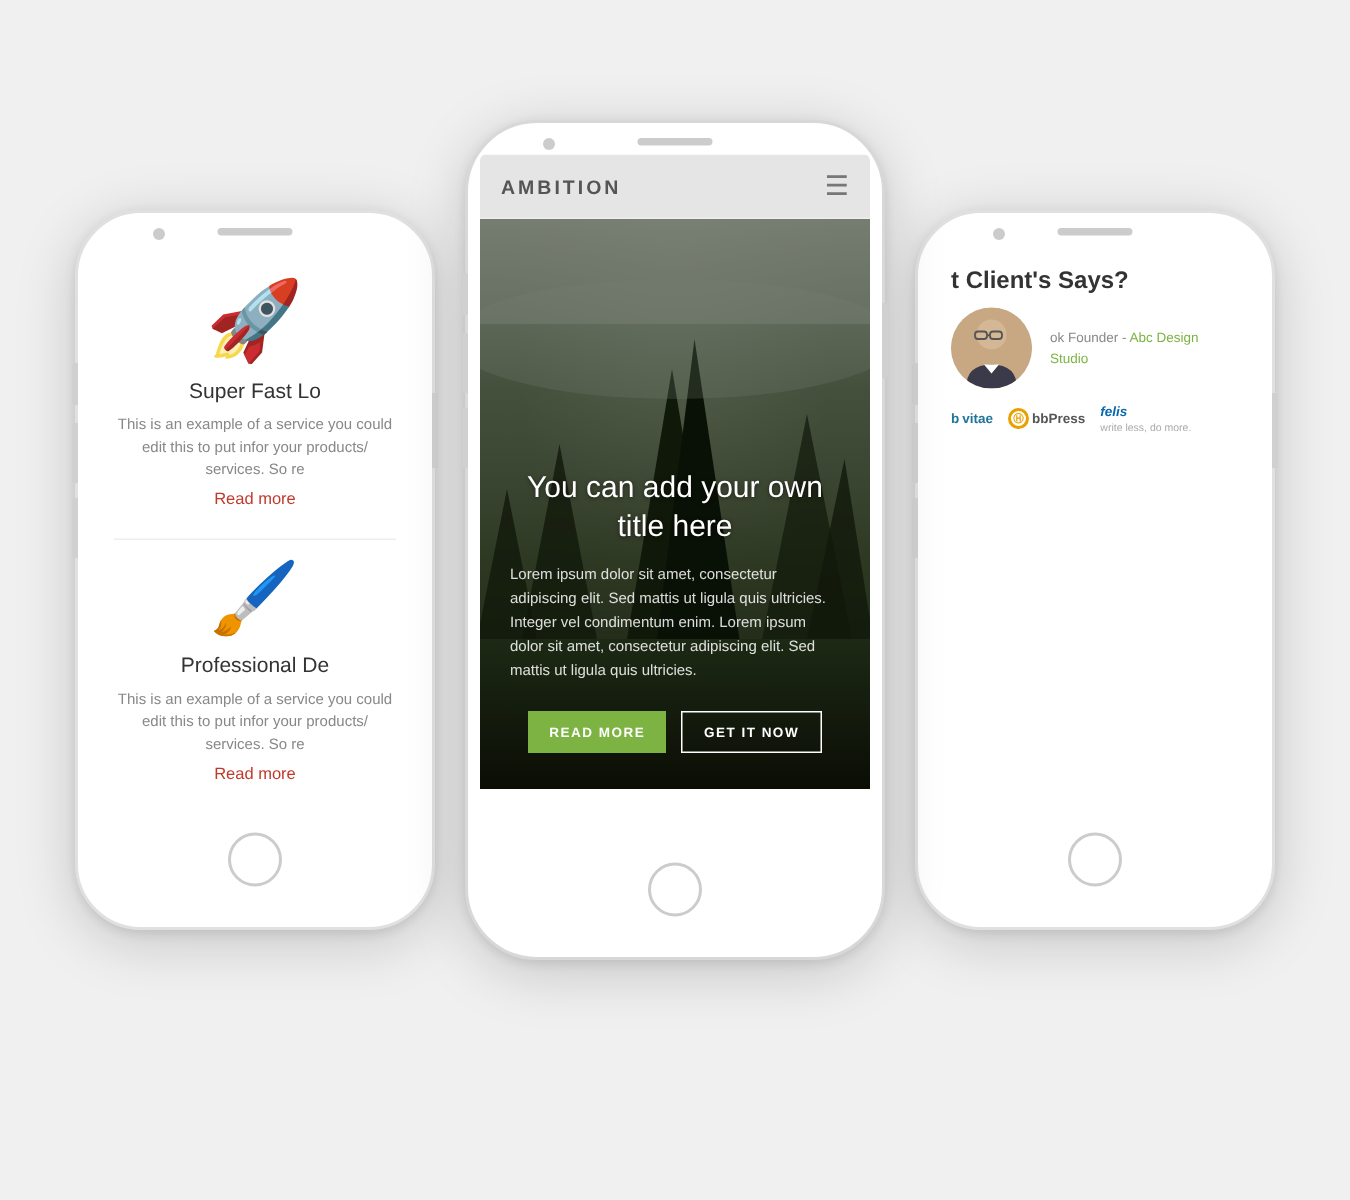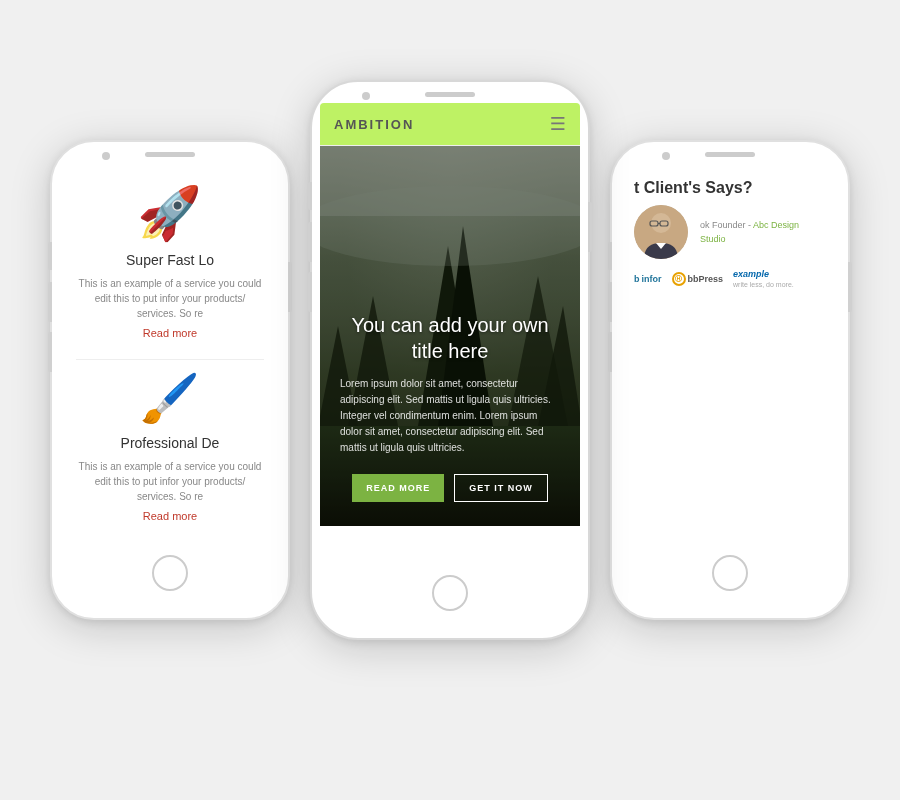--- a/index.html
+++ b/index.html
@@ -194,21 +194,21 @@
       margin-bottom: 8px;
       display: block;
     }
 
     
     .center-navbar {
       display: flex;
       align-items: center;
       justify-content: space-between;
       padding: 10px 14px;
-      background: #bef264;
+      background: #e5e5e5;
       border-bottom: 1px solid #eee;
     }
 
     .nav-brand {
       font-size: 13px;
       font-weight: bold;
       letter-spacing: 2px;
       color: #555;
     }
 
@@ -568,29 +568,29 @@
               <span>ok Founder</span>
               <span> - </span>
               <span class="author-studio">Abc Design Studio</span>
             </div>
           </div>
         </div>
 
         <div class="logos-row">
           <div class="logo-item">
             <span style="color:#21759b; font-weight:bold; font-size:9px;">b</span>
-            <span style="color:#21759b; font-weight:bold; font-size:9px;">infor</span>
+            <span style="color:#21759b; font-weight:bold; font-size:9px;">vitae</span>
           </div>
           <div class="logo-item">
             <span class="logo-bb-icon">Ⓗ</span>
             <span style="font-size:9px; color:#555;">bbPress</span>
           </div>
           <div class="logo-item">
             <span class="logo-jquery">
-              <span style="color:#0769ad; font-style:italic; font-size:9px;">example</span>
+              <span style="color:#0769ad; font-style:italic; font-size:9px;">felis</span>
               <br><span style="color:#aaa; font-size:7px; font-style:normal; font-weight:normal;">write less, do more.</span>
             </span>
           </div>
         </div>
       </div>
     </div>
 
     <div class="phone-bottom">
       <div class="phone-home-btn"></div>
     </div>

